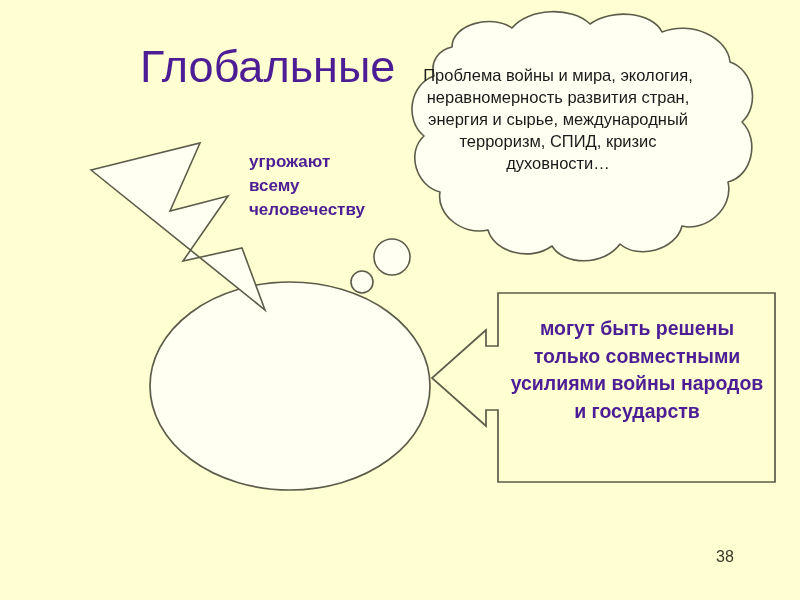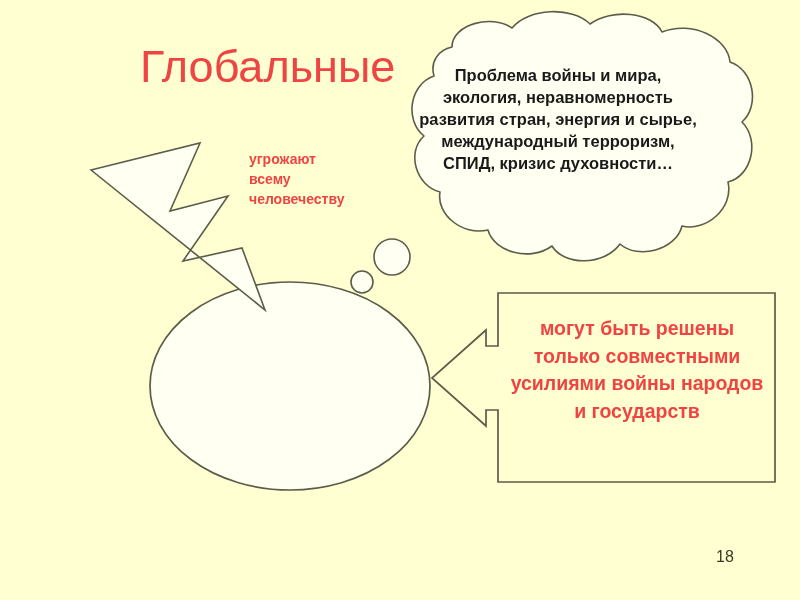--- a/index.html
+++ b/index.html
@@ -27,21 +27,21 @@
     position: absolute;
     left: 0;
     top: 0;
     width: 800px;
     height: 600px;
     pointer-events: none;
   }
   .txt {
     position: absolute;
     text-align: center;
-    color: #ef4444;
+    color: #4c1d95;
     line-height: 1.18;
     white-space: pre-line;
   }
 
   
   #title {
     left: 140px;
     top: 44px;
     width: 360px;
     text-align: left;
@@ -50,32 +50,32 @@
     letter-spacing: 0px;
     line-height: 1.0;
   }
 
   
   #cloud-text {
     left: 414px;
     top: 65px;
     width: 288px;
     font-size: 16.5px;
-    font-weight: 700;
+    font-weight: 400;
     line-height: 1.33;
     color: #1a1a1a;
   }
 
   
   #bolt-label {
     left: 249px;
     top: 150px;
     width: 165px;
     text-align: left;
-    font-size: 14px;
+    font-size: 17px;
     font-weight: bold;
     line-height: 1.42;
   }
 
   
   #ellipse-text {
     left: 180px;
     top: 305px;
     width: 220px;
     font-size: 30px;
@@ -171,15 +171,15 @@
 
   <div class="txt" id="cloud-text">Проблема войны и мира, экология, неравномерность развития стран, энергия и сырье, международный терроризм, СПИД, кризис духовности…</div>
 
   <div class="txt" id="bolt-label">угрожают
 всему
 человечеству</div>
 
 
   <div class="txt" id="box-text">могут быть решены только совместными усилиями войны народов и государств</div>
 
-  <div class="txt" id="page-number">18</div>
+  <div class="txt" id="page-number">38</div>
 
 </div>
 
 </body></html>

